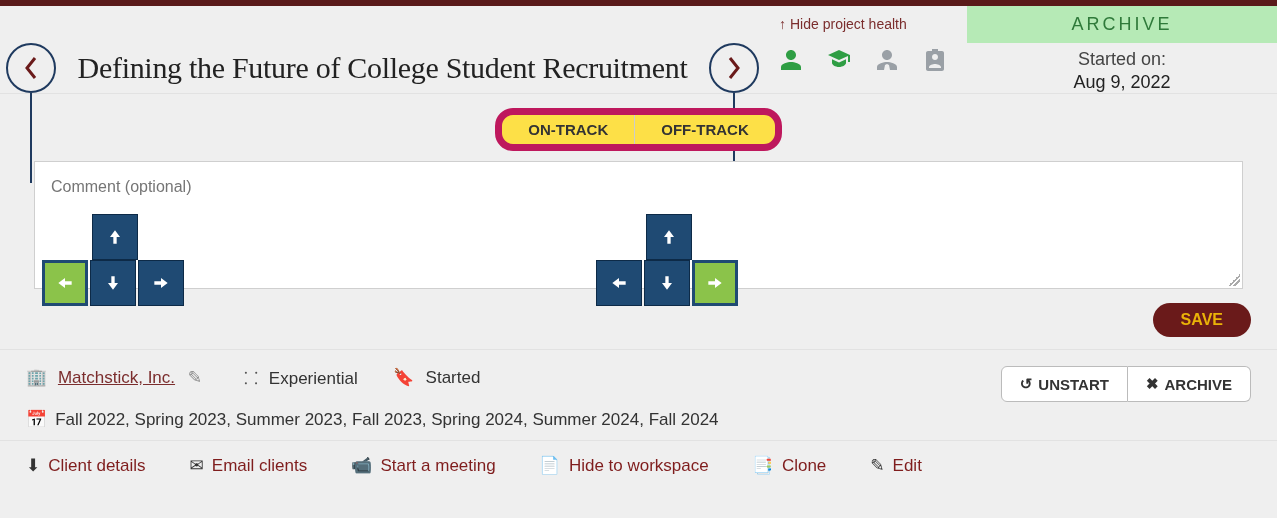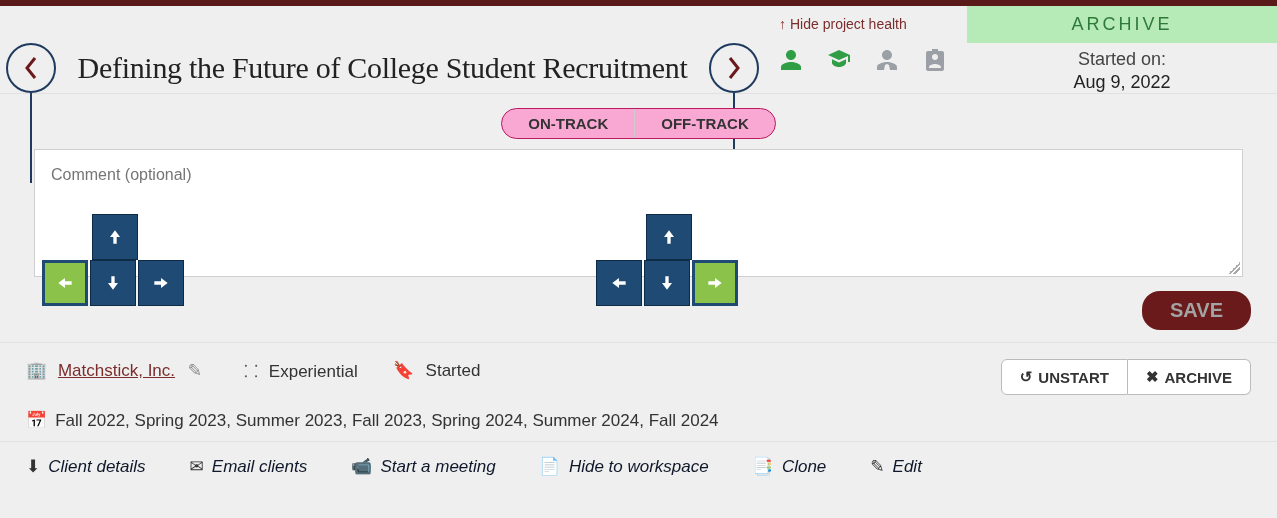--- a/index.html
+++ b/index.html
@@ -82,24 +82,24 @@
     color: #2f7a3a;
     font-size: 18px;
     letter-spacing: 3px;
     padding: 8px 0;
     font-weight: 500;
   }
   .started-on { font-size: 18px; color: #444; margin-top: 6px; }
   .started-date { font-size: 18px; color: #222; margin-top: 2px; }
   .segmented {
     display: inline-flex;
-    border: 1px solid #be185d;
+    border: 7px solid #be185d;
     border-radius: 18px;
     overflow: hidden;
-    background: #f9a8d4;
+    background: #fde047;
     margin: 14px auto 10px;
     justify-content: flex-end;
   }
   .segmented span {
     padding: 6px 26px;
     font-size: 15px;
     color: #333;
     border-right: 1px solid #ccc;
     cursor: pointer;
     font-weight: 600;
@@ -123,36 +123,36 @@
     background: transparent;
   }
   .comment-resize {
     position: absolute; right: 2px; bottom: 2px;
     width: 12px; height: 12px;
     background: linear-gradient(135deg, transparent 50%, #aaa 50%, #aaa 60%, transparent 60%, transparent 70%, #aaa 70%, #aaa 80%, transparent 80%);
   }
   .save-row { text-align: right; padding: 14px 26px 12px; }
   .save-btn {
     background: #6a1a1a;
-    color: #a3a3a3;
+    color: #eab308;
     border: none;
     border-radius: 18px;
     padding: 8px 28px;
-    font-size: 20px;
+    font-size: 16px;
     font-weight: 700;
     cursor: pointer;
   }
   .meta-section {
     border-top: 1px solid #e2e2e2;
     padding: 16px 26px 10px;
     display: flex;
     justify-content: space-between;
     align-items: flex-start;
   }
-  .meta-left { display: flex; flex-direction: column; gap: 28px; }
+  .meta-left { display: flex; flex-direction: column; gap: 20px; }
   .meta-tags { display: flex; gap: 36px; align-items: center; font-size: 17px; color: #333; }
   .meta-tags .link { color: #7b2d2d; cursor: pointer; text-decoration: underline; }
   .meta-tags .icn { color: #555; margin-right: 6px; }
   .terms { font-size: 17px; color: #333; display: flex; align-items: center; gap: 8px;}
   .meta-right { display: flex; gap: 0; }
   .pill-btn {
     border: 1px solid #bbb;
     background: #fff;
     color: #333;
     padding: 8px 18px;
@@ -165,21 +165,21 @@
   .pill-btn:last-child  { border-radius: 0 6px 6px 0; border-left: none;}
   .action-row {
     border-top: 1px solid #e2e2e2;
     padding: 14px 26px;
     display: flex;
     gap: 44px;
     font-size: 17px;
     color: #333;
   }
   .action-row .act { display: flex; align-items: center; gap: 8px; cursor: pointer; }
-  .action-row .act .lnk { color: #0f172a; font-style: italic; }
+  .action-row .act .lnk { color: #7f1d1d; }
   .dpad {
     position: absolute;
     z-index: 20;
   }
   .dpad .cell {
     width: 46px; height: 46px;
     display: flex; align-items: center; justify-content: center;
     border: 1px solid #0d2a47;
     cursor: pointer;
   }

